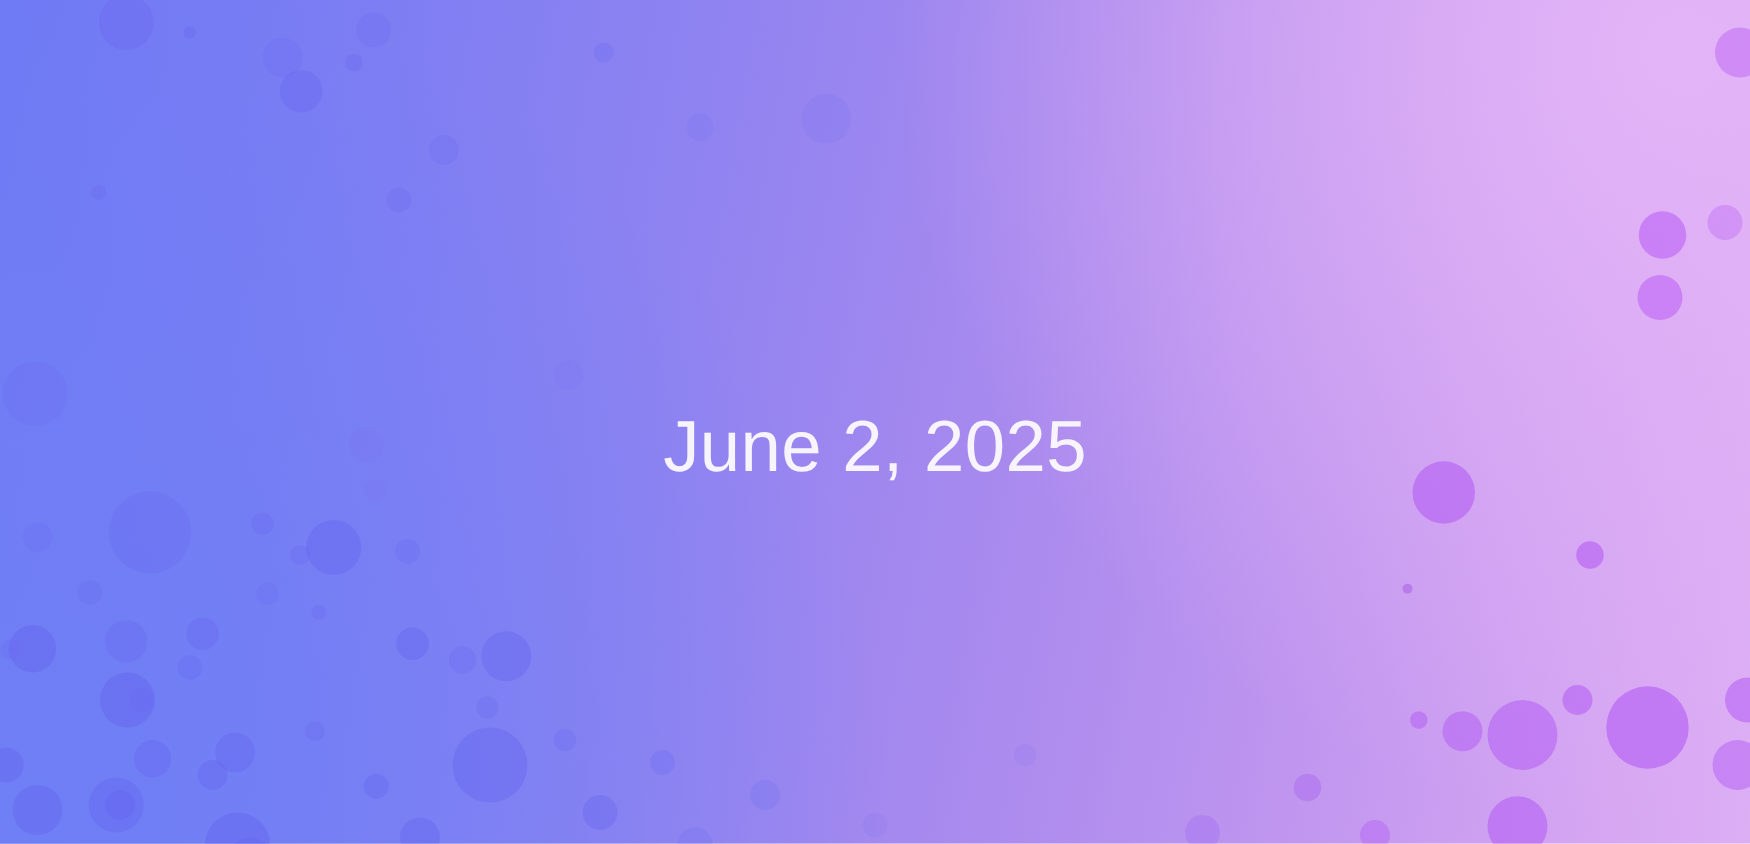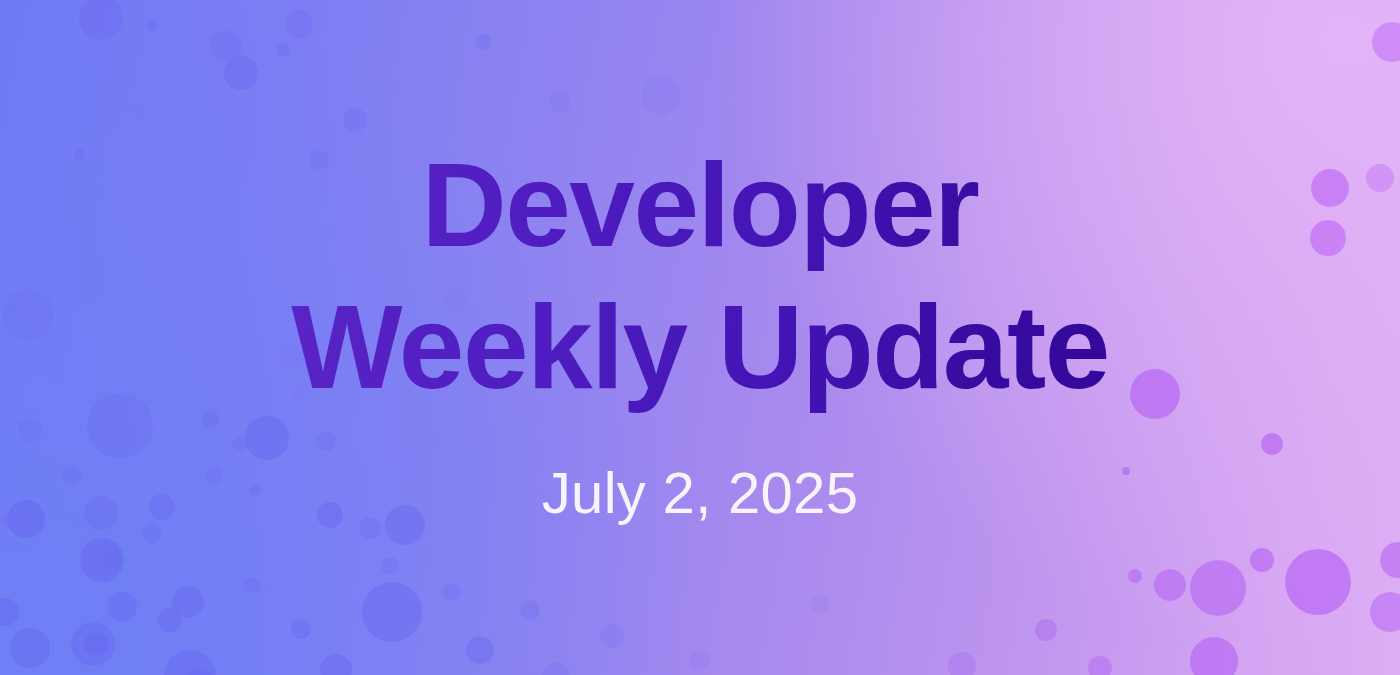--- a/index.html
+++ b/index.html
@@ -133,20 +133,16 @@
       <div class="bub" style="left: 948px; top: 652px; width: 28px; height: 28px; background: rgb(157, 104, 242); opacity: 0.32;"></div>
       <div class="bub" style="left: 1088px; top: 656px; width: 24px; height: 24px; background: rgb(180, 94, 245); opacity: 0.42;"></div>
       <div class="bub" style="left: 811px; top: 595px; width: 18px; height: 18px; background: rgb(142, 120, 240); opacity: 0.22;"></div>
       <div class="bub" style="left: 690px; top: 650px; width: 20px; height: 20px; background: rgb(138, 120, 240); opacity: 0.22;"></div>
       <div class="bub" style="left: 443px; top: 288px; width: 24px; height: 24px; background: rgb(122, 114, 242); opacity: 0.18;"></div>
       <div class="bub" style="left: 279px; top: 342px; width: 28px; height: 28px; background: rgb(122, 114, 242); opacity: 0.18;"></div>
       <div class="bub" style="left: 291px; top: 383px; width: 18px; height: 18px; background: rgb(122, 114, 242); opacity: 0.2;"></div>
     </div>
 
   <div id="content">
-    <h1 id="title">
-      <span class="tline">Developer</span>
-      <span class="tline">Weekly Update</span>
-    </h1>
-    <div id="subtitle">July 2, 2025</div>
+    <div id="subtitle">June 2, 2025</div>
   </div>
 
 </div>
 
 </body></html>

